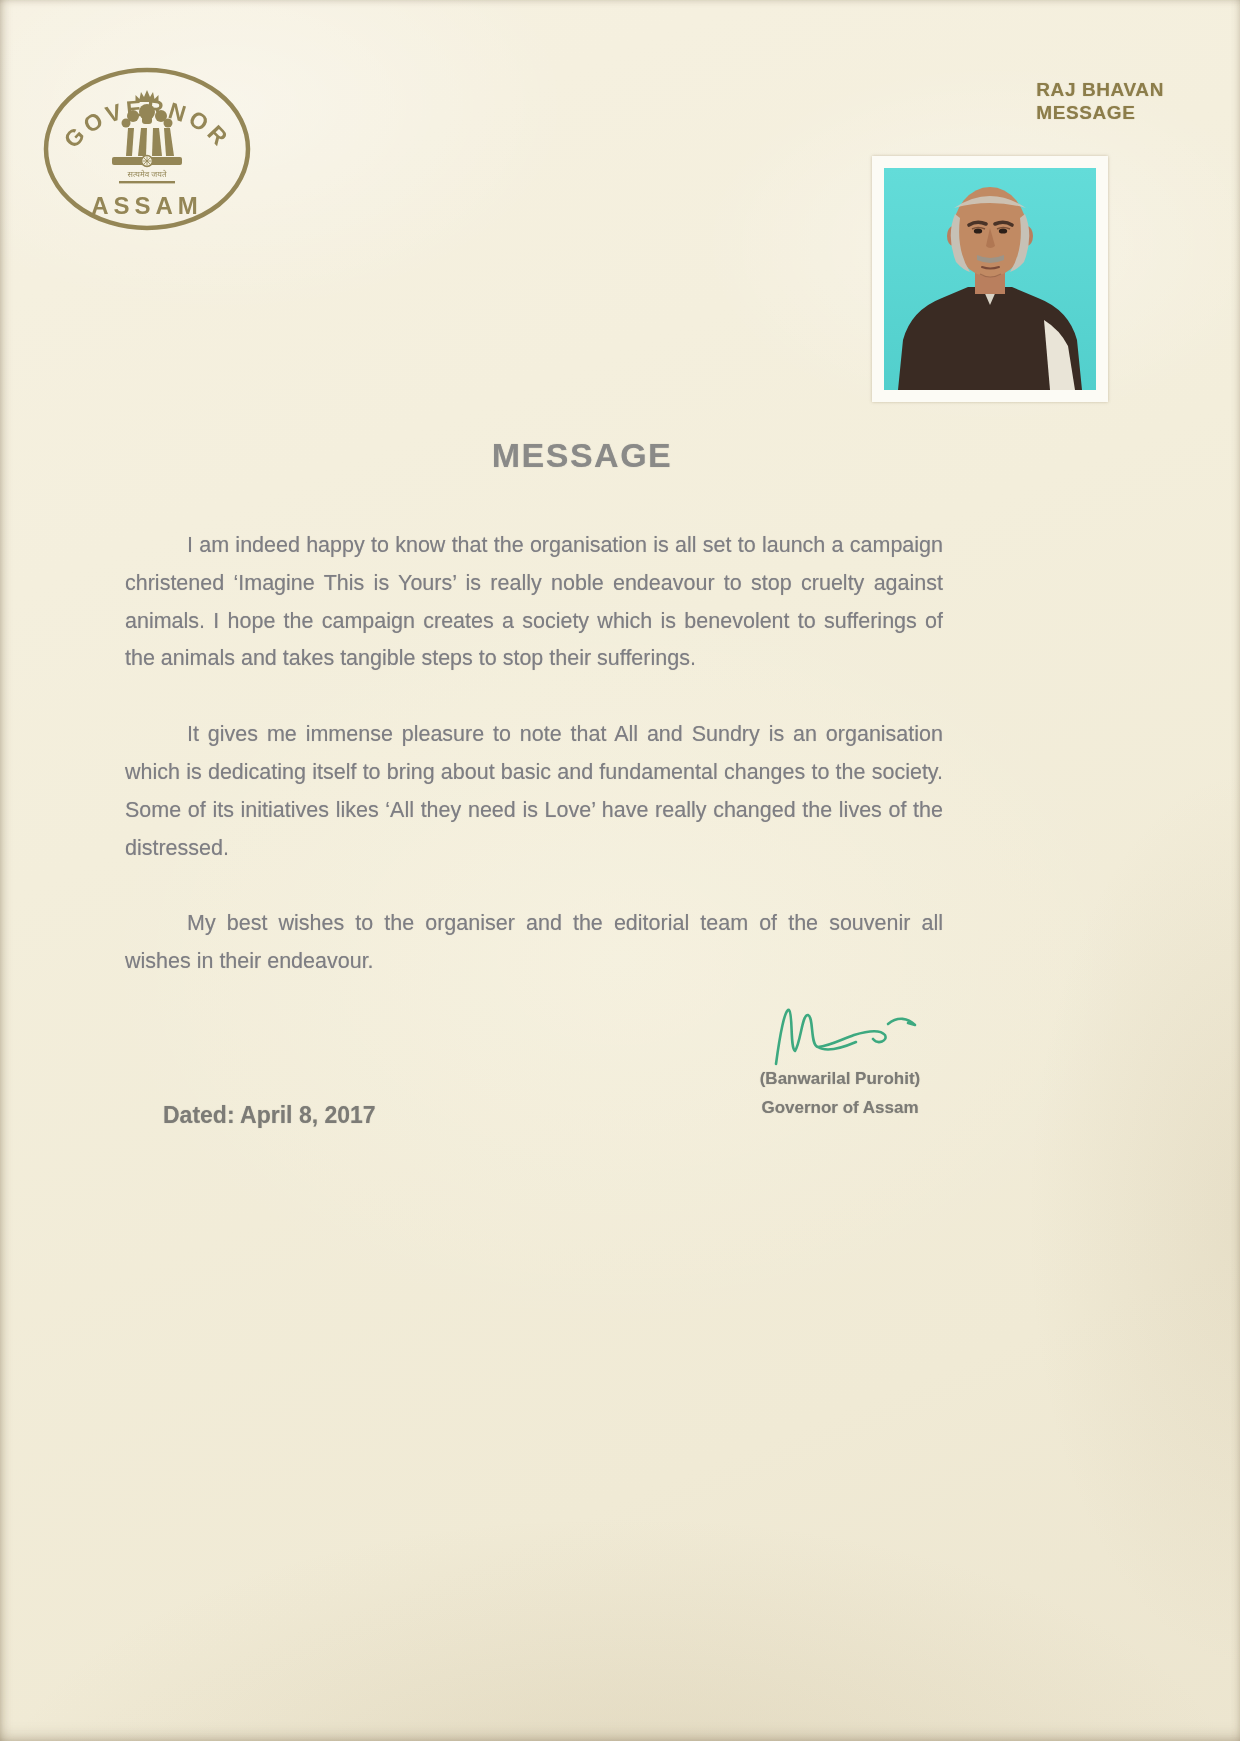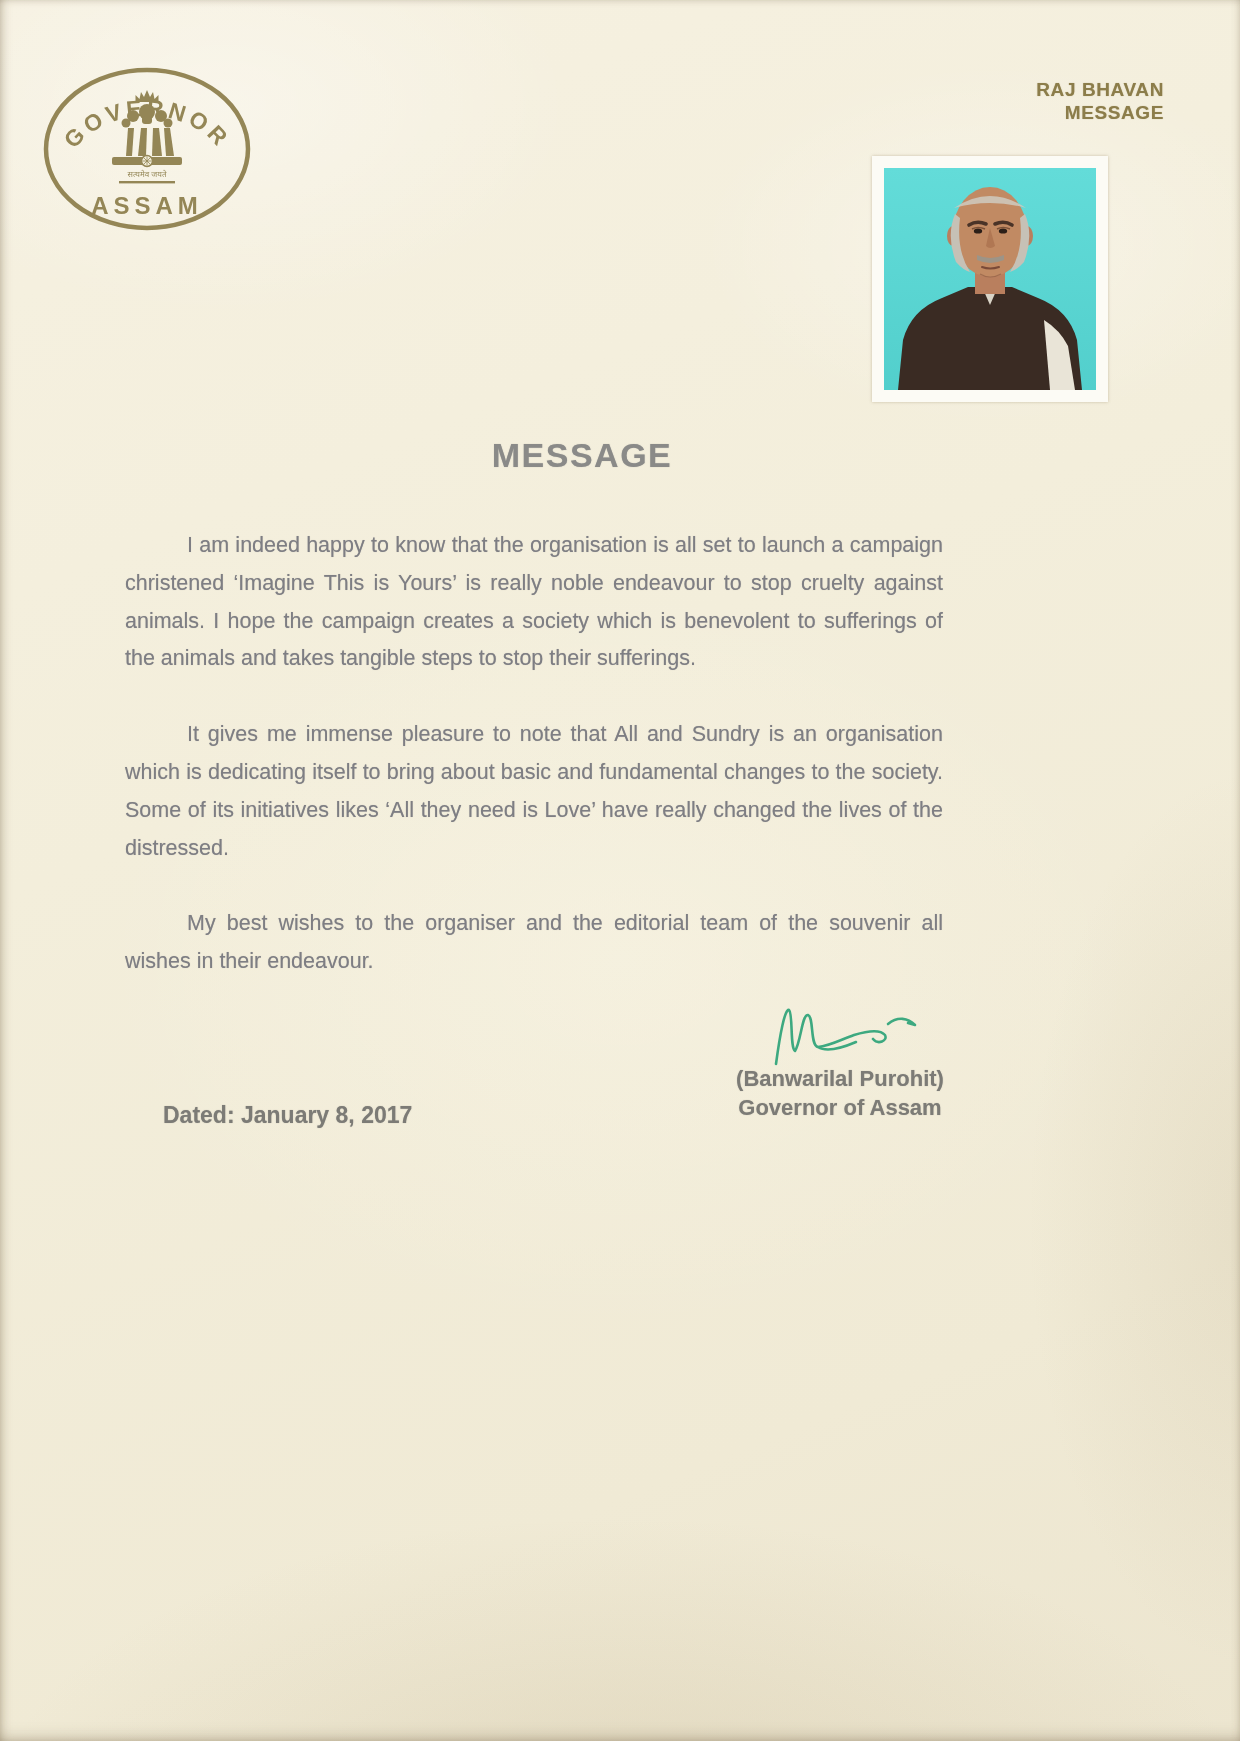--- a/index.html
+++ b/index.html
@@ -19,21 +19,21 @@
     box-shadow: inset 7px 0 12px -7px rgba(95,75,45,.4),
                 inset -6px 0 10px -7px rgba(95,75,45,.28),
                 inset 0 -10px 16px -9px rgba(95,75,45,.35),
                 inset 0 6px 10px -7px rgba(95,75,45,.22);
   }
   
   .seal{position:absolute;left:40px;top:64px;width:214px;height:170px;opacity:.92;}
   
   .letterhead{
     position:absolute;right:76px;top:78px;
-    text-align:right;color:#8c7d4a;font-weight:bold;
+    text-align:left;color:#8c7d4a;font-weight:bold;
     font-size:19px;line-height:23px;letter-spacing:.6px;
     text-shadow:0 0 1px rgba(140,125,74,.55);
   }
   
   .photo-frame{
     position:absolute;left:872px;top:156px;width:236px;height:246px;
     background:#fcfbf5;box-sizing:border-box;padding:12px;
     box-shadow:0 0 3px rgba(120,100,60,.35);
   }
   .photo-frame svg{display:block;width:100%;height:100%;}
@@ -48,21 +48,21 @@
     position:absolute;left:125px;top:527px;width:818px;
     font-size:21.5px;line-height:37.8px;color:#7e7e83;
     text-align:justify;text-align-last:left;
     text-shadow:0 0 .7px rgba(126,126,131,.55);
   }
   .body-text p{margin:0 0 38px 0;text-indent:62px;}
   
   .signature{position:absolute;left:768px;top:1000px;width:158px;height:70px;}
   .sign-block{
     position:absolute;left:680px;top:1064px;width:320px;text-align:center;
-    font-size:22px;font-weight:bold;line-height:29px;color:#7c7b76;
+    font-size:17px;font-weight:bold;line-height:29px;color:#7c7b76;
     text-shadow:0 0 1px rgba(124,123,118,.5);
   }
   .dated{
     position:absolute;left:163px;top:1102px;
     font-size:23px;font-weight:bold;color:#7c7b76;
     text-shadow:0 0 1px rgba(124,123,118,.5);
   }
 </style>
 </head>
 <body>
@@ -159,15 +159,15 @@
       <path d="M50,47 C58,52 74,48 88,42"></path>
       <path d="M120,24 C130,16 140,18 147,25 L140,23"></path>
     </g>
   </svg>
 
   <div class="sign-block">
     <div>(Banwarilal Purohit)</div>
     <div>Governor of Assam</div>
   </div>
 
-  <div class="dated">Dated: January 8, 2017</div>
+  <div class="dated">Dated: April 8, 2017</div>
 
 </div>
 
 </body></html>

